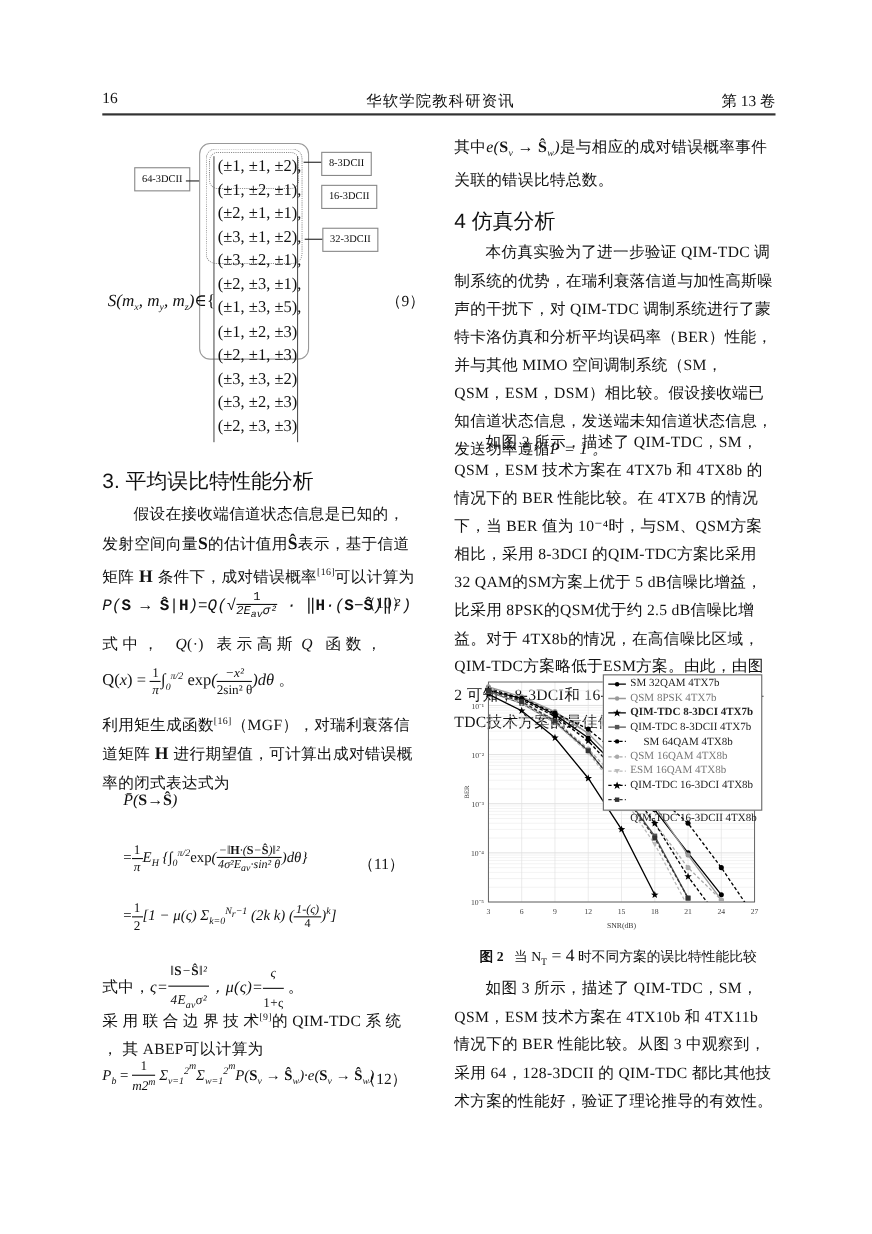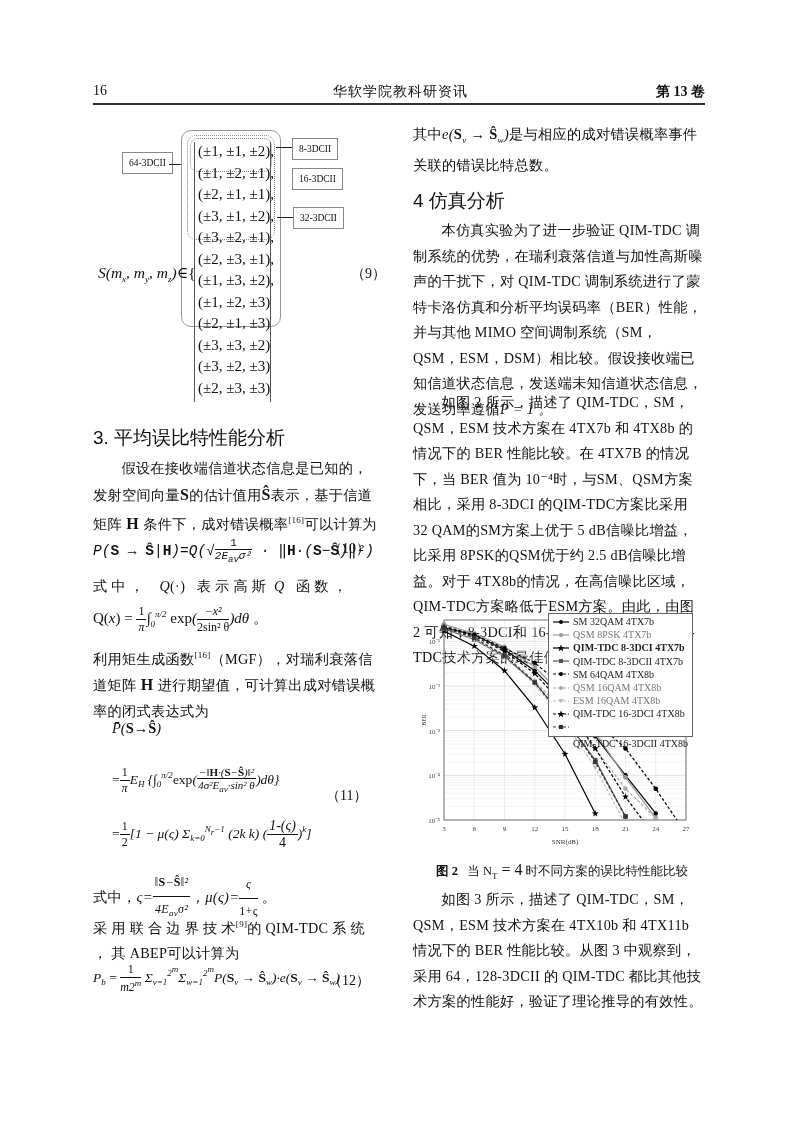--- a/index.html
+++ b/index.html
@@ -22,40 +22,40 @@
   .frac .num { border-bottom:1px solid #111; padding:0 2px; }
   sup, sub { font-size:9px; }
   .caption { font-size:12.5px; }
   .legend-row { font-size:10px; font-family:"Liberation Serif",serif; height:13.2px; display:flex; align-items:center; white-space:nowrap; }
 </style>
 </head>
 <body>
 
 <div class="abs hdr" style="left:93px;">16</div>
 <div class="abs hdr" style="left:333px; letter-spacing:1px;">华软学院教科研资讯</div>
-<div class="abs hdr" style="left:656px;font-weight:bold;">第 13 卷</div>
+<div class="abs hdr" style="left:656px;">第 13 卷</div>
 <div class="hdr-line"></div>
 
 <div>
 
   <div class="abs" style="left:181px;top:130px;width:98px;height:195px;border:1.2px solid #999;border-radius:10px;"></div>
   <div class="abs" style="left:187px;top:135px;width:86px;height:103px;border:1px dotted #888;border-radius:9px;"></div>
   <div class="abs" style="left:190px;top:138px;width:80px;height:32px;border:1px dotted #888;border-radius:8px;"></div>
 
   <div class="abs" style="left:194px;top:142px;width:1px;height:260px;background:#555;"></div>
   <div class="abs" style="left:270px;top:142px;width:1px;height:260px;background:#555;"></div>
 
   <div class="abs tuple" style="left:198px;top:141px;">
     <div>(±1, ±1, ±2),</div>
     <div>(±1, ±2, ±1),</div>
     <div>(±2, ±1, ±1),</div>
     <div>(±3, ±1, ±2),</div>
     <div>(±3, ±2, ±1),</div>
     <div>(±2, ±3, ±1),</div>
-    <div>(±1, ±3, ±2),</div>
+    <div>(±1, ±3, ±5),</div>
     <div>(±1, ±2, ±3)</div>
     <div>(±2, ±1, ±3)</div>
     <div>(±3, ±3, ±2)</div>
     <div>(±3, ±2, ±3)</div>
     <div>(±2, ±3, ±3)</div>
   </div>
 
   <div class="abs math" style="left:98px;top:264px;font-size:15.5px;"><span>S(m</span><sub>x</sub>, m<sub>y</sub>, m<sub>z</sub>)<span style="font-style:normal;">∈{</span></div>
 
   <div class="label-box" style="left:122px;top:152px;">64-3DCII</div>
@@ -89,23 +89,23 @@
 </div>
 
 <div class="abs para" style="left:93px;top:643px;width:288px;">
   <span>利用矩生成函数</span><sup>[16]</sup><span>（MGF），对瑞利衰落信道矩阵</span><b style="font-size:16px;"> H </b><span>进行期望值，可计算出成对错误概率的闭式表达式为</span>
 </div>
 
 <div class="abs math" style="left:112px;top:720px;">P̄(<span class="b">S</span>→<span class="b">Ŝ</span>)</div>
 <div class="abs math" style="left:112px;top:765px;font-size:13.5px;">
   <span style="font-style:normal;">=</span><span class="frac" style="font-size:12px;"><span class="num" style="font-style:normal;">1</span><span>π</span></span>E<sub>H</sub> {∫<sub>0</sub><sup>π/2</sup><span style="font-style:normal;">exp</span>(<span class="frac" style="font-size:11px;"><span class="num">−‖<span class="b">H</span>·(<span class="b">S</span>−<span class="b">Ŝ</span>)‖²</span><span>4σ²E<sub>av</sub>·sin² θ</span></span>)dθ}
 </div>
-<div class="abs eqn" style="left:326px;top:777px;margin-top:10px;">（11）</div>
+<div class="abs eqn" style="left:326px;top:777px;">（11）</div>
 <div class="abs math" style="left:112px;top:818px;font-size:13.5px;">
-  <span style="font-style:normal;">=</span><span class="frac" style="font-size:12px;"><span class="num" style="font-style:normal;">1</span><span style="font-style:normal;">2</span></span>[1 − μ(ς) Σ<sub>k=0</sub><sup>N<sub>r</sub>−1</sup> (2k k) (<span class="frac" style="font-size:14px;"><span class="num">1-(ς)</span><span style="font-style:normal;">4</span></span>)<sup>k</sup>]
+  <span style="font-style:normal;">=</span><span class="frac" style="font-size:12px;"><span class="num" style="font-style:normal;">1</span><span style="font-style:normal;">2</span></span>[1 − μ(ς) Σ<sub>k=0</sub><sup>N<sub>r</sub>−1</sup> (2k k) (<span class="frac" style="font-size:11px;"><span class="num">1-(ς)</span><span style="font-style:normal;">4</span></span>)<sup>k</sup>]
 </div>
 
 <div class="abs para" style="left:93px;top:870px;width:288px;">
   <span>式中，</span><span class="math">ς=<span class="frac" style="font-size:12px;"><span class="num">‖<span class="b">S</span>−<span class="b">Ŝ</span>‖²</span><span>4E<sub>av</sub>σ²</span></span>，μ(ς)=<span class="frac" style="font-size:12px;"><span class="num">ς</span><span style="font-style:normal;">1+ς</span></span> <span style="font-style:normal;">。</span></span>
 </div>
 
 <div class="abs para" style="left:93px;top:912px;width:288px;">
   <span>采 用 联 合 边 界 技 术</span><sup>[9]</sup><span>的 QIM-TDC 系 统 ， 其 ABEP可以计算为</span>
 </div>
 
@@ -302,21 +302,21 @@
             <line x1="1" y1="4" x2="17" y2="4" stroke="#555555" stroke-width="1.2"></line>
             <rect x="7" y="2" width="4" height="4" fill="#555555"></rect>
           </svg>
           <span style="margin-left: 3px; color: rgb(34, 34, 34);">QIM-TDC 8-3DCII 4TX7b</span>
         </div>
         <div class="legend-row">
           <svg width="18" height="8">
             <line x1="1" y1="4" x2="17" y2="4" stroke="#000000" stroke-width="1.2" stroke-dasharray="3,2"></line>
             <circle cx="9" cy="4" r="2" fill="#000000"></circle>
           </svg>
-          <span style="margin-left: 3px; color: rgb(34, 34, 34);">SM 64QAM 4TX8b</span>
+          <span style="margin-left: 15px; color: rgb(34, 34, 34);">SM 64QAM 4TX8b</span>
         </div>
         <div class="legend-row">
           <svg width="18" height="8">
             <line x1="1" y1="4" x2="17" y2="4" stroke="#aaaaaa" stroke-width="1.2" stroke-dasharray="3,2"></line>
             <circle cx="9" cy="4" r="2" fill="#aaaaaa"></circle>
           </svg>
           <span style="margin-left: 3px; color: rgb(119, 119, 119); text-align: right;">QSM 16QAM 4TX8b</span>
         </div>
         <div class="legend-row">
           <svg width="18" height="8">

